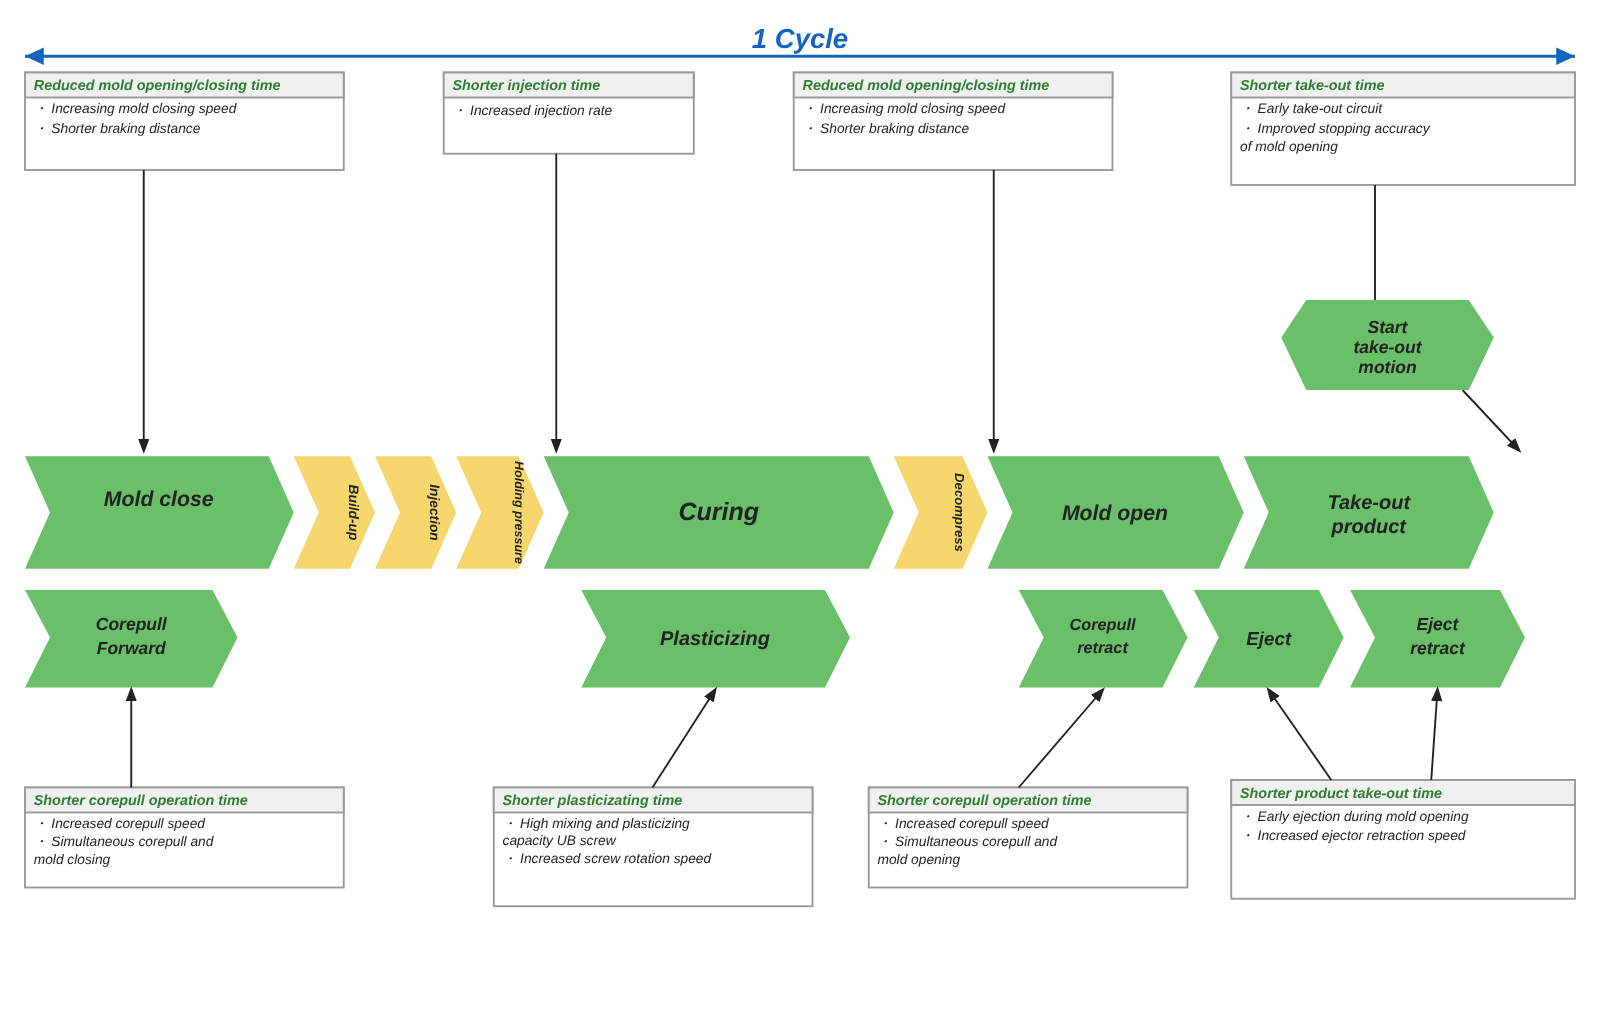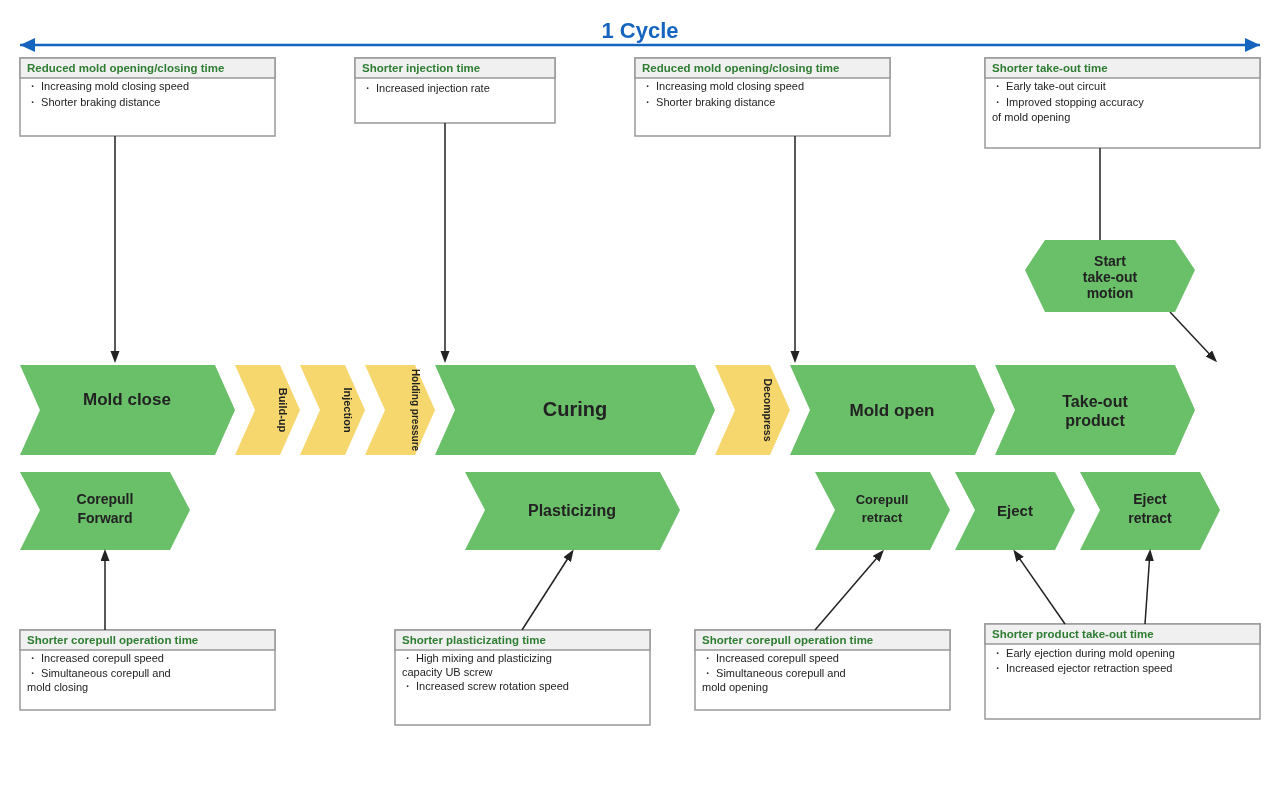--- a/index.html
+++ b/index.html
@@ -10,20 +10,21 @@
       height: 808px;
       overflow: hidden;
       position: relative;
     }
 
     .main-container {
       width: 1280px;
       height: 808px;
       padding: 10px 15px;
       position: relative;
+      font-style: italic;
     }
 
   </style>
 </head>
 <body>
 
 <div class="main-container">
   
   <svg width="1250" height="790" viewBox="0 0 1250 790" xmlns="http://www.w3.org/2000/svg">
 

